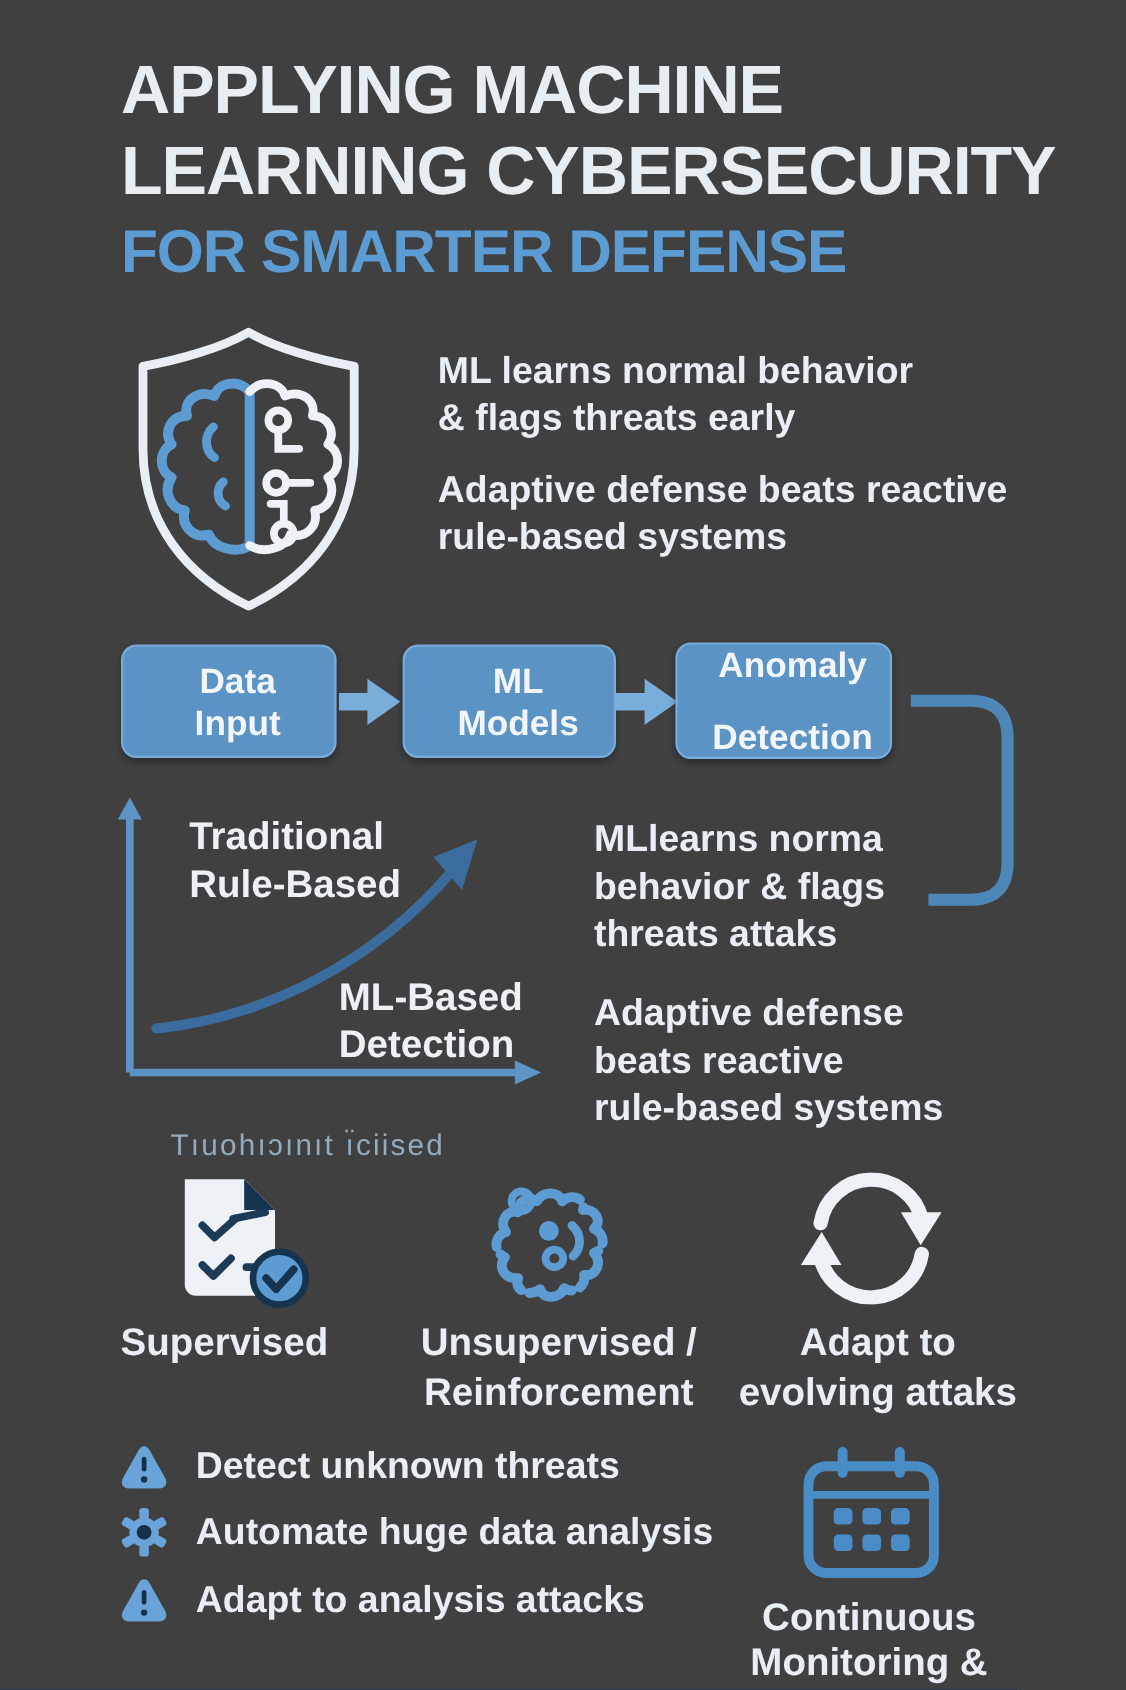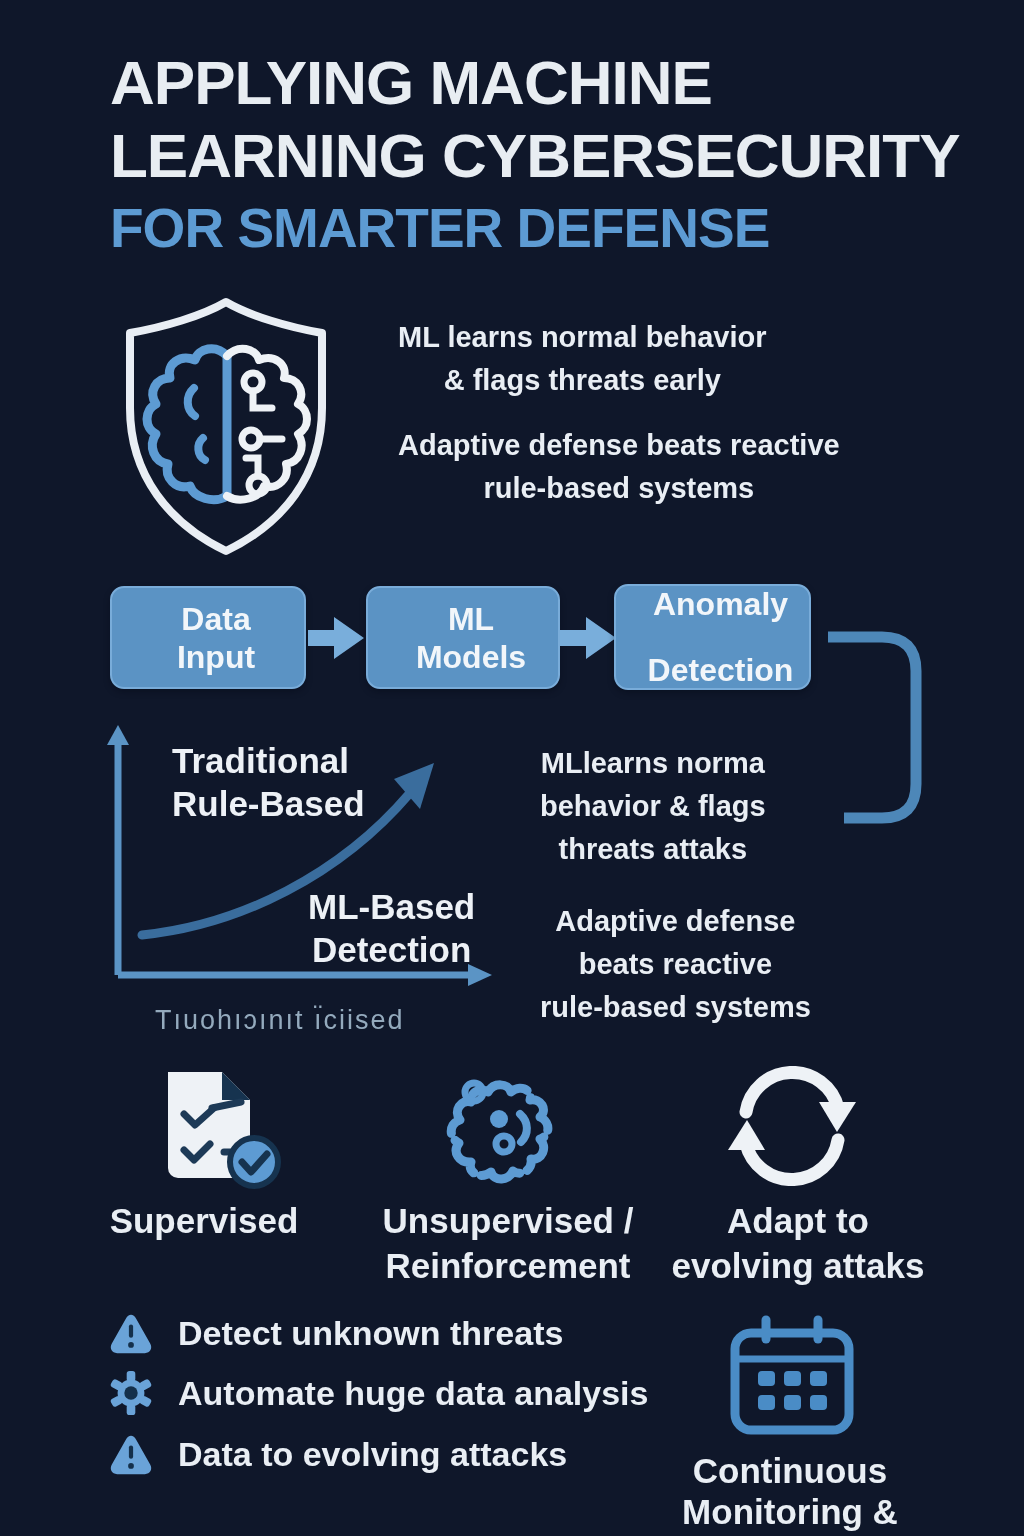--- a/index.html
+++ b/index.html
@@ -1,33 +1,33 @@
 <!DOCTYPE html>
 <html><head>
 <meta charset="utf-8">
 <style>
   html,body{margin:0;padding:0;background:#14304b;}
   #poster{
     position:relative;width:1024px;height:1536px;margin:0 auto;
-    background:#0f172a;overflow:hidden;
+    background:#404040;overflow:hidden;
     font-family:"Liberation Sans","DejaVu Sans",sans-serif;
   }
   .abs{position:absolute;}
   .line{display:block;}
   h1{margin:0;font-size:62px;line-height:73px;font-weight:700;color:#e8edf2;letter-spacing:-1px;}
   .subtitle{font-size:55px;line-height:60px;font-weight:700;color:#5d9bd3;letter-spacing:-1px;}
-  .txt{color:#e9eef4;font-weight:700;font-size:29px;line-height:43px;text-align:center;}
+  .txt{color:#e9eef4;font-weight:700;font-size:34px;line-height:43px;}
   .fbox{
     position:absolute;background:#5b93c4;border:2px solid #79acd9;border-radius:14px;
     display:flex;flex-direction:column;align-items:center;justify-content:center;
     color:#f2f6fa;font-size:32px;font-weight:700;line-height:38px;box-sizing:border-box;
     text-align:center;box-shadow:0 3px 6px rgba(0,10,20,0.35);padding-left:16px;
   }
   .clabel{position:absolute;color:#edf1f6;font-weight:700;font-size:35px;line-height:43px;}
-  .caption{position:absolute;color:#94aabd;font-weight:400;font-size:27px;letter-spacing:2px;}
+  .caption{position:absolute;color:#94aabd;font-weight:400;font-size:27px;letter-spacing:2px;margin-top:21px;}
   .mlabel{position:absolute;color:#e9eef4;font-weight:700;font-size:35px;line-height:45px;text-align:center;}
   .brow{position:absolute;display:flex;align-items:center;height:50px;color:#e9eef4;font-weight:700;font-size:34px;}
   .brow .bicon{margin-right:24px;flex:0 0 auto;}
   svg{display:block;}
 </style>
 </head>
 <body>
 
 <div id="poster">
 
@@ -91,21 +91,21 @@
       <polygon points="18,2 7,22 29,22" fill="#5b94c5"></polygon>
       <line x1="18" y1="252" x2="372" y2="252" stroke="#5b94c5" stroke-width="7"></line>
       <polygon points="392,252 368,241 368,263" fill="#5b94c5"></polygon>
       <path d="M42 212 C140 202 240 152 310 70" fill="none" stroke="#3a6d9d" stroke-width="9" stroke-linecap="round"></path>
       <polygon points="334,40 294,56 320,86" fill="#3a6d9d"></polygon>
     </svg>
     <div class="clabel" style="left:72px;top:16px;">
       <span class="line">Traditional</span>
       <span class="line">Rule-Based</span>
     </div>
-    <div class="clabel" style="left:208px;top:162px;text-align:center;">
+    <div class="clabel" style="left:208px;top:162px;">
       <span class="line">ML-Based</span>
       <span class="line">Detection</span>
     </div>
     <div class="caption" style="left:55px;top:282px;">Tıuohıɔınıt ı̈ciised</div>
   </div>
 
   <div class="abs txt" style="left:540px;top:742px;">
     <span class="line">MLlearns norma</span>
     <span class="line">behavior &amp; flags</span>
     <span class="line">threats attaks</span>
@@ -175,21 +175,21 @@
       <circle cx="24" cy="24" r="7" fill="#14304b"></circle>
     </svg>
     <span>Automate huge data analysis</span>
   </div>
   <div class="brow" style="left:108px;top:1429px;">
     <svg class="bicon" width="46" height="46" viewBox="0 0 48 48">
       <path d="M24 5 C26 5 28 6.5 29.4 9 L44 35 C46.8 39.8 44 45 38.5 45 H9.5 C4 45 1.2 39.8 4 35 L18.6 9 C20 6.5 22 5 24 5 Z" fill="#6aa3d8"></path>
       <rect x="21.8" y="15" width="4.4" height="14" rx="2.2" fill="#14304b"></rect>
       <circle cx="24" cy="36.5" r="3" fill="#14304b"></circle>
     </svg>
-    <span>Data to evolving attacks</span>
+    <span>Adapt to analysis attacks</span>
   </div>
 
   <svg class="abs" style="left:726px;top:1313px;" width="132" height="126" viewBox="0 0 132 126">
     <rect x="9" y="20" width="114" height="97" rx="16" fill="none" stroke="#4a8cc6" stroke-width="9"></rect>
     <line x1="9" y1="46" x2="123" y2="46" stroke="#4a8cc6" stroke-width="7"></line>
     <path d="M40 7 V26" stroke="#4a8cc6" stroke-width="9" stroke-linecap="round" fill="none"></path>
     <path d="M92 7 V26" stroke="#4a8cc6" stroke-width="9" stroke-linecap="round" fill="none"></path>
     <g fill="#4a8cc6">
       <rect x="32" y="58" width="17" height="15" rx="4"></rect>
       <rect x="58" y="58" width="17" height="15" rx="4"></rect>

